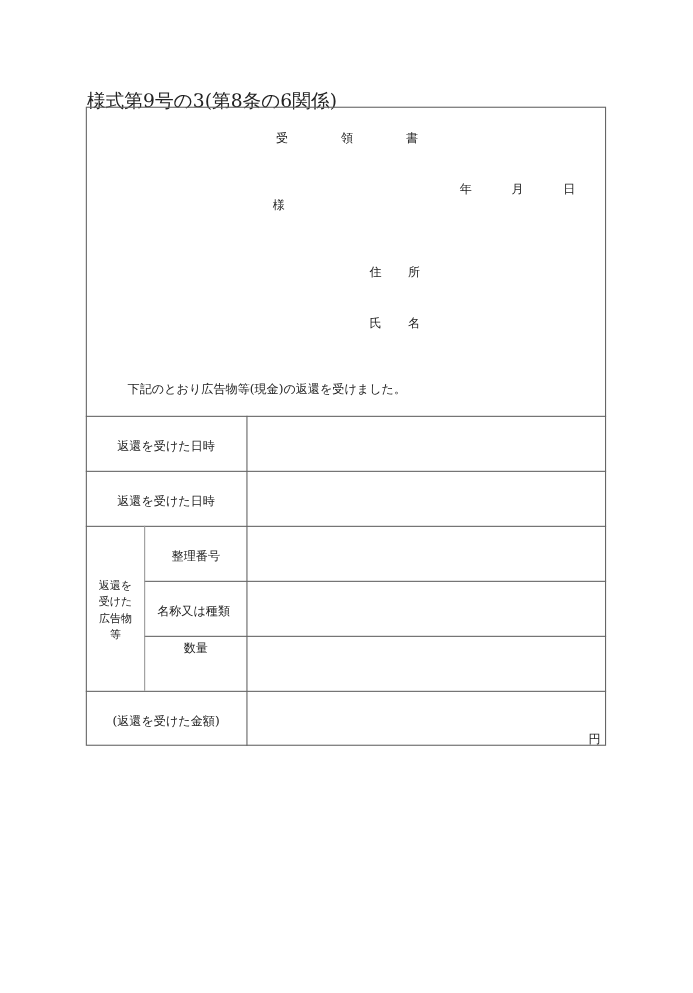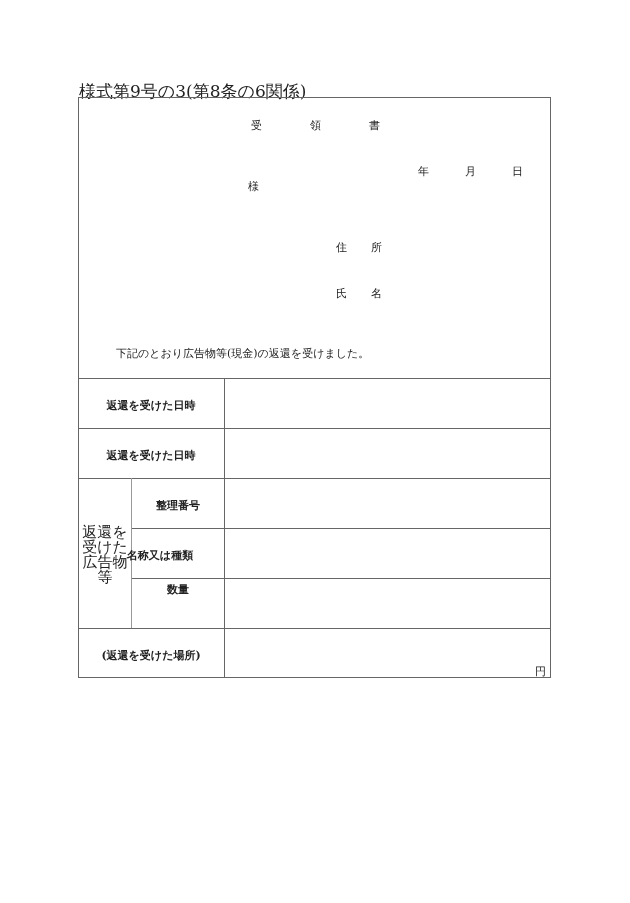--- a/index.html
+++ b/index.html
@@ -3,22 +3,22 @@
 <meta charset="utf-8">
 <style>
   html, body { margin:0; padding:0; background:#ffffff; }
   body { width:630px; height:903px; position:relative; font-family:"DejaVu Serif", "Liberation Serif", serif; color:#222; font-size:11px; }
   .abs { position:absolute; white-space:nowrap; }
   .form-label { left:79px; top:80px; font-size:17px; }
   .frame { position:absolute; left:78px; top:97px; width:473px; height:581px; border:1px solid #666; box-sizing:border-box; }
   .hline { position:absolute; height:0; border-top:1px solid #666; }
   .vline { position:absolute; width:0; border-left:1px solid #666; }
   .cell-text { position:absolute; font-size:11px; white-space:nowrap; }
-  .center { transform:translateX(-50%); text-align:right;font-weight:bold; }
-  .stack { position:absolute; text-align:center; font-size:15px; line-height:15px; transform:translateX(-50%); }
+  .center { transform:translateX(-50%); text-align:right; }
+  .stack { position:absolute; text-align:center; font-size:10px; line-height:15px; transform:translateX(-50%); }
 </style>
 </head>
 <body>
 
 <div class="abs form-label">様式第9号の3(第8条の6関係)</div>
 
 <div class="frame"></div>
 
 <div class="abs" style="left:251px; top:118px; font-size:11px;">受</div>
 <div class="abs" style="left:310px; top:118px; font-size:11px;">領</div>
@@ -56,21 +56,21 @@
 <div class="stack" style="left:105px; top:525px;">
   <div>返還を</div>
   <div>受けた</div>
   <div>広告物</div>
   <div>等</div>
 </div>
 
 <div class="cell-text center" style="left:178px; top:498px;">整理番号</div>
 <div class="cell-text" style="left:226px; top:479px; width:324px; height:48px;"></div>
 
-<div class="cell-text center" style="left:160px; top:548px;">名称又は種類</div>
+<div class="cell-text center" style="left:176px; top:548px;">名称又は種類</div>
 <div class="cell-text" style="left:226px; top:529px; width:324px; height:48px;"></div>
 
 <div class="cell-text center" style="left:178px; top:582px;">数量</div>
 <div class="cell-text" style="left:226px; top:579px; width:324px; height:48px;"></div>
 
-<div class="cell-text center" style="left:151px; top:648px;">(返還を受けた場所)</div>
+<div class="cell-text center" style="left:151px; top:648px;">(返還を受けた金額)</div>
 <div class="cell-text" style="left:226px; top:629px; width:324px; height:48px;"></div>
 <div class="cell-text" style="left:535px; top:664px;">円</div>
 
 </body></html>

